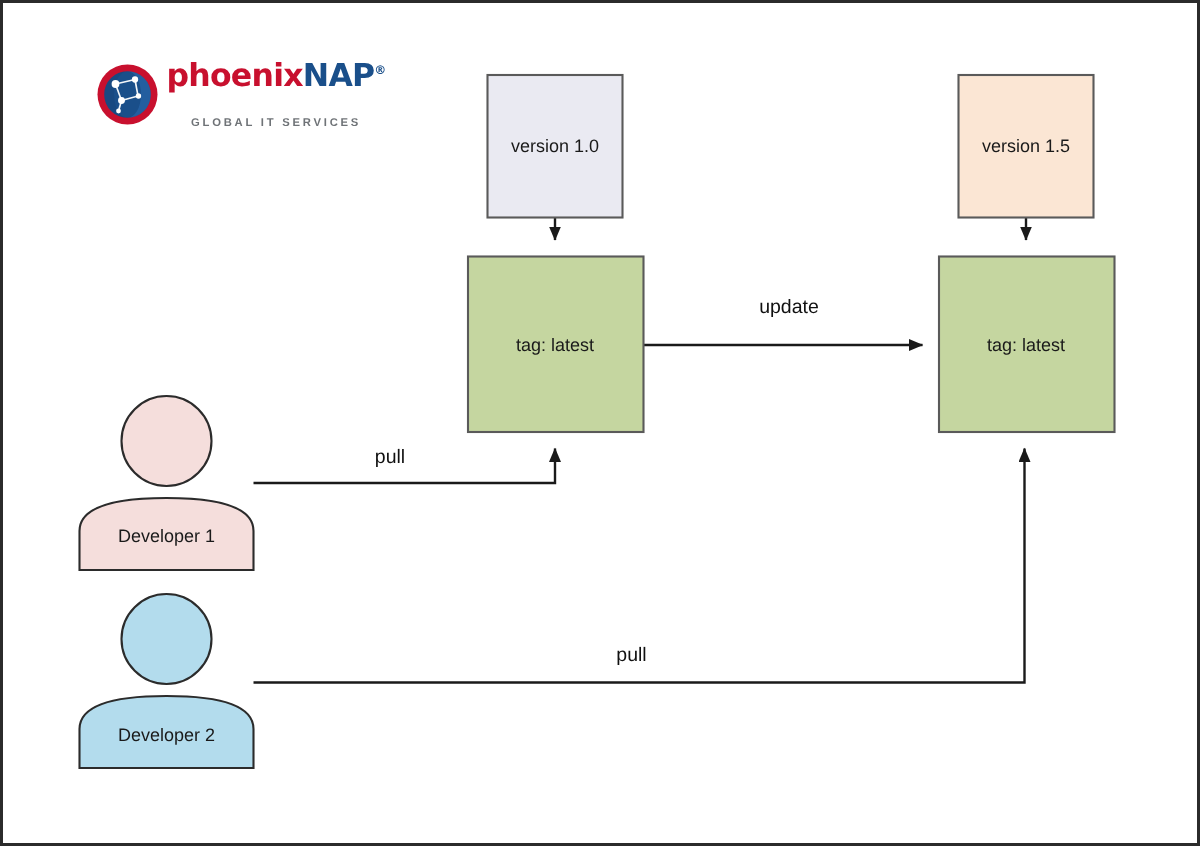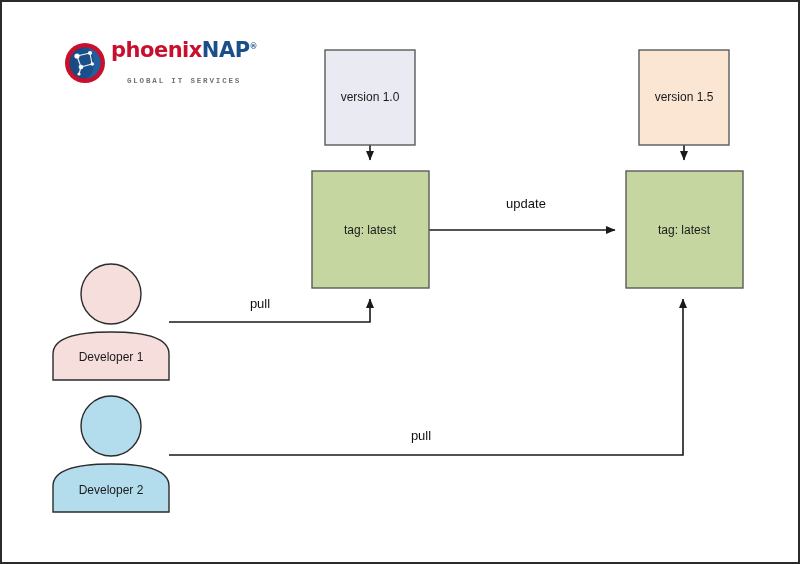--- a/index.html
+++ b/index.html
@@ -82,21 +82,21 @@
     white-space: nowrap;
   }
   #logo-wordmark .w-phoenix { color: #c8102e; }
   #logo-wordmark .w-nap { color: #1a4f8a; }
   #logo-wordmark .w-tm {
     color: #1a4f8a;
     font-size: 8px;
     vertical-align: super;
   }
   #logo-tagline {
-    font-family: Liberation Mono, monospace;
+    font-family: Liberation Sans, sans-serif;
     font-size: 7.5px;
     font-weight: bold;
     letter-spacing: 1.85px;
     color: #6f7377;
     margin-top: 17px;
     white-space: nowrap;
   }
 </style>
 </head>
 <body>

